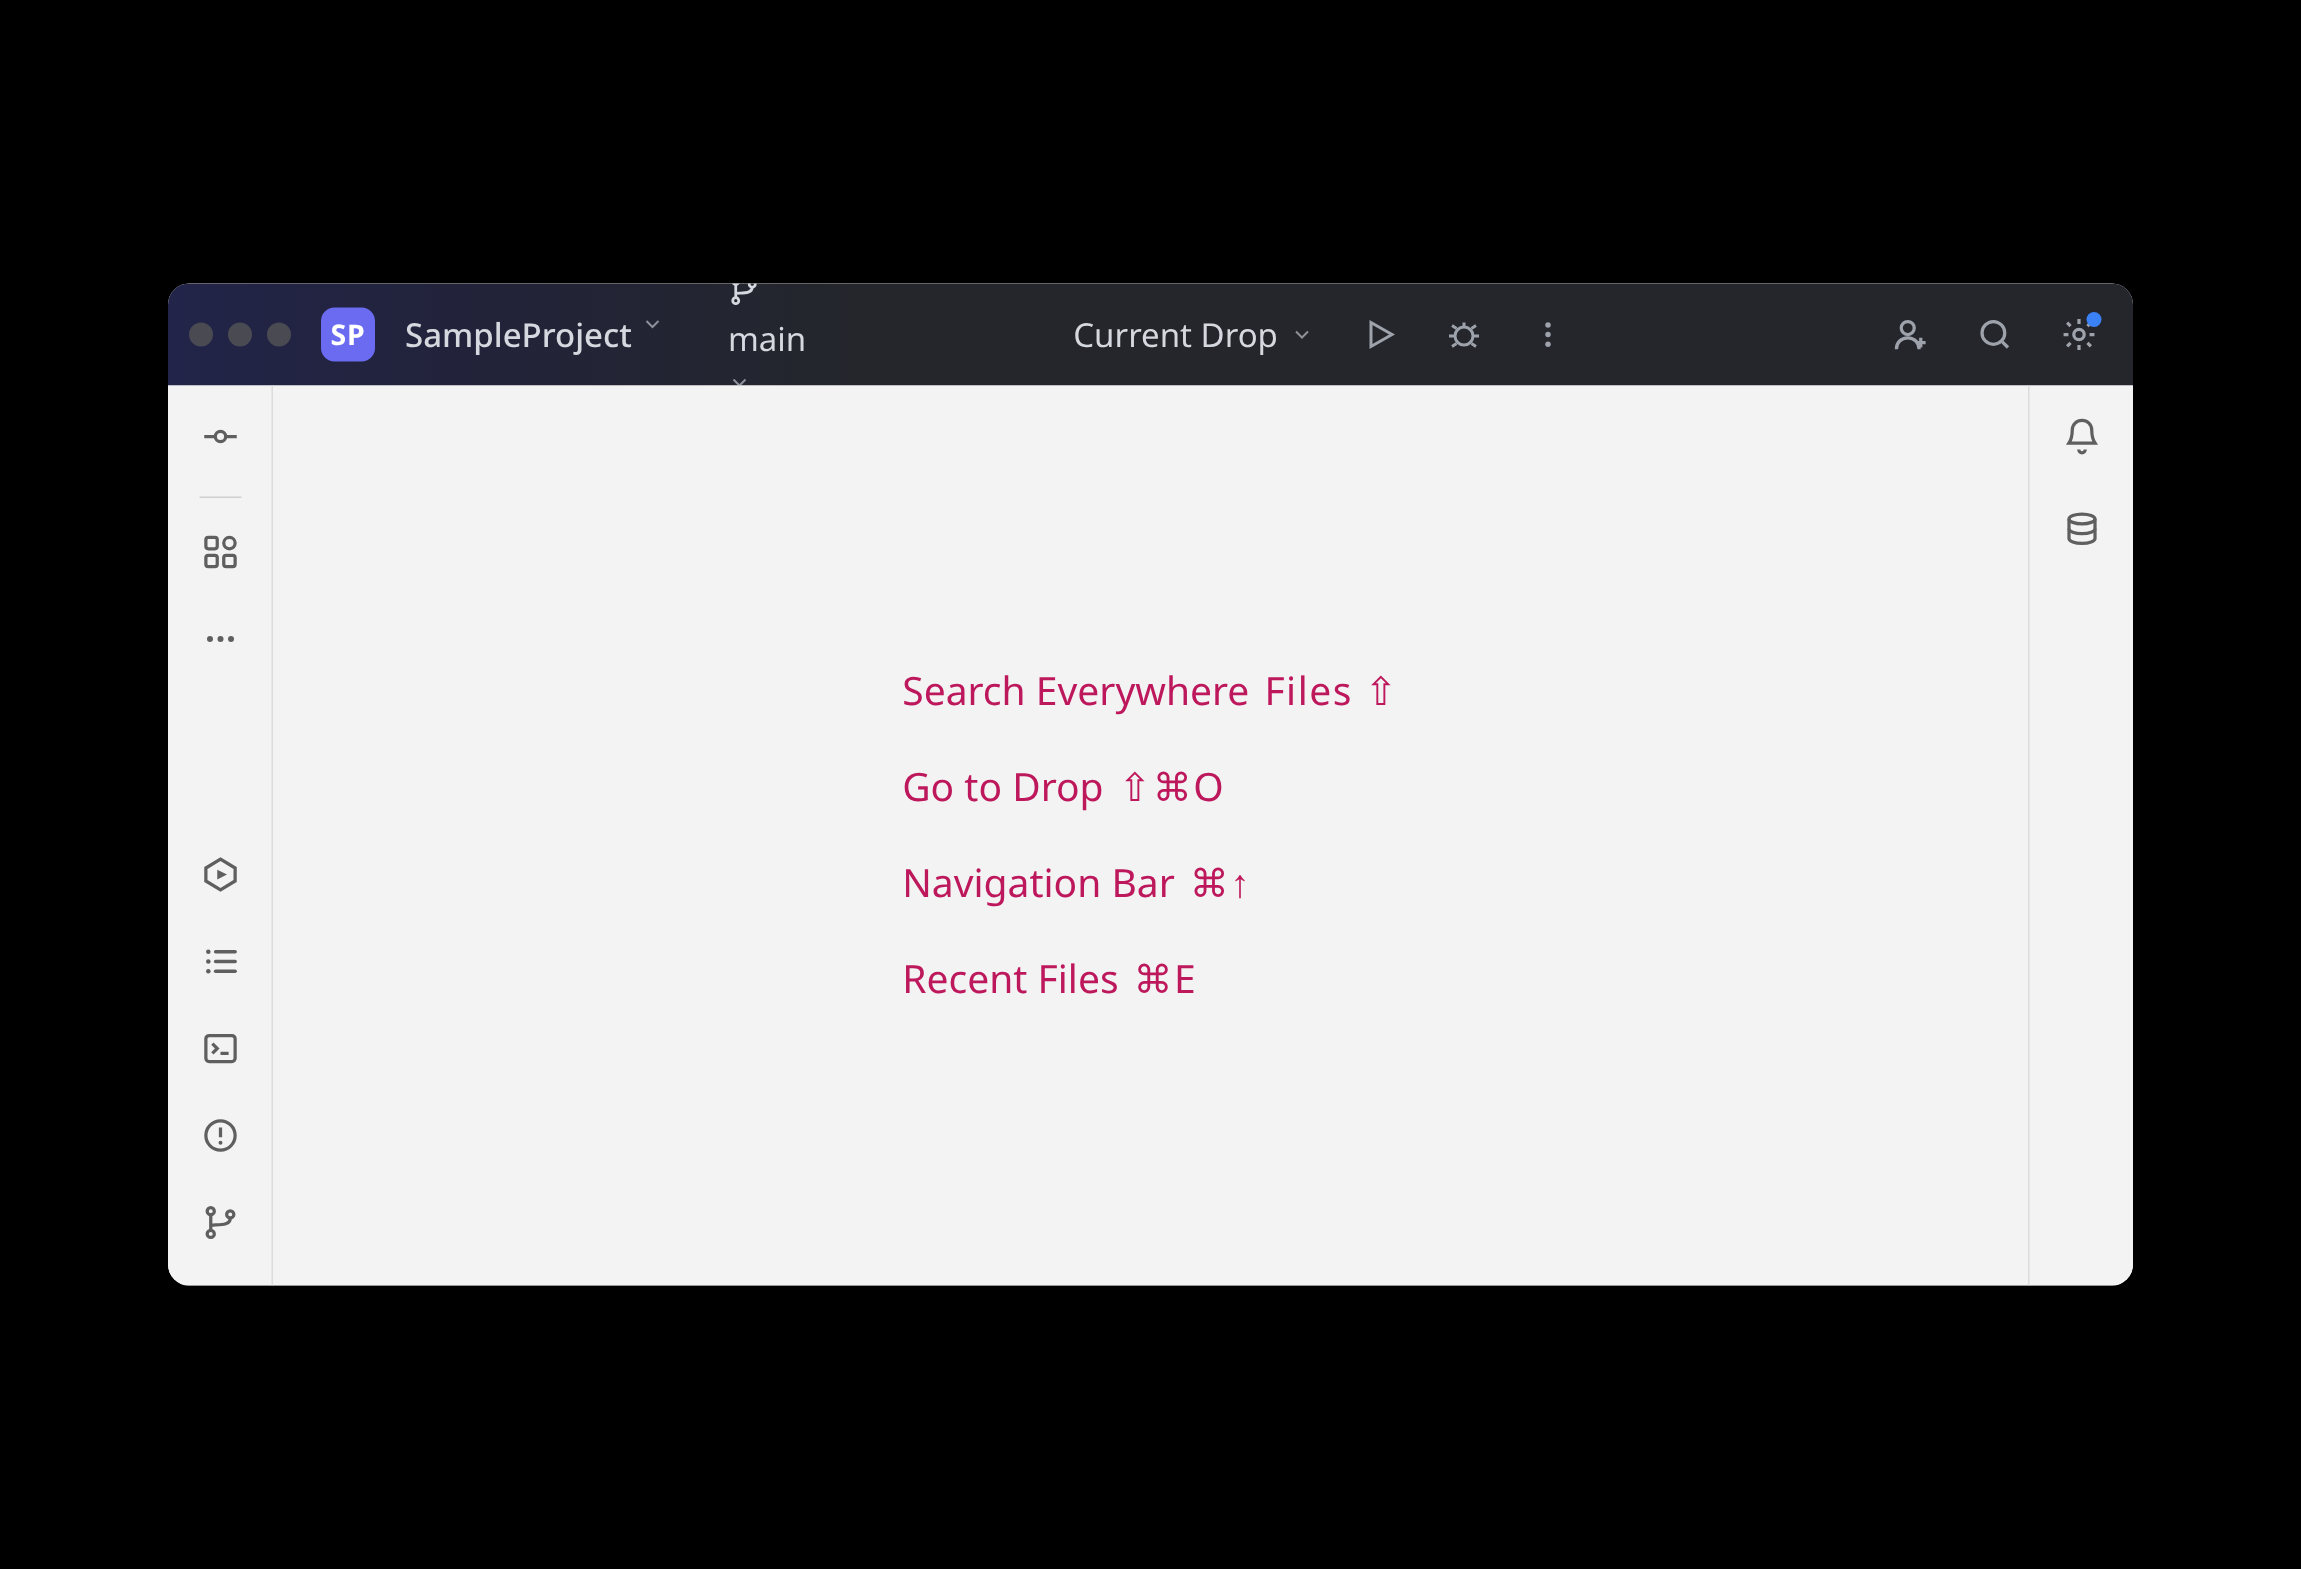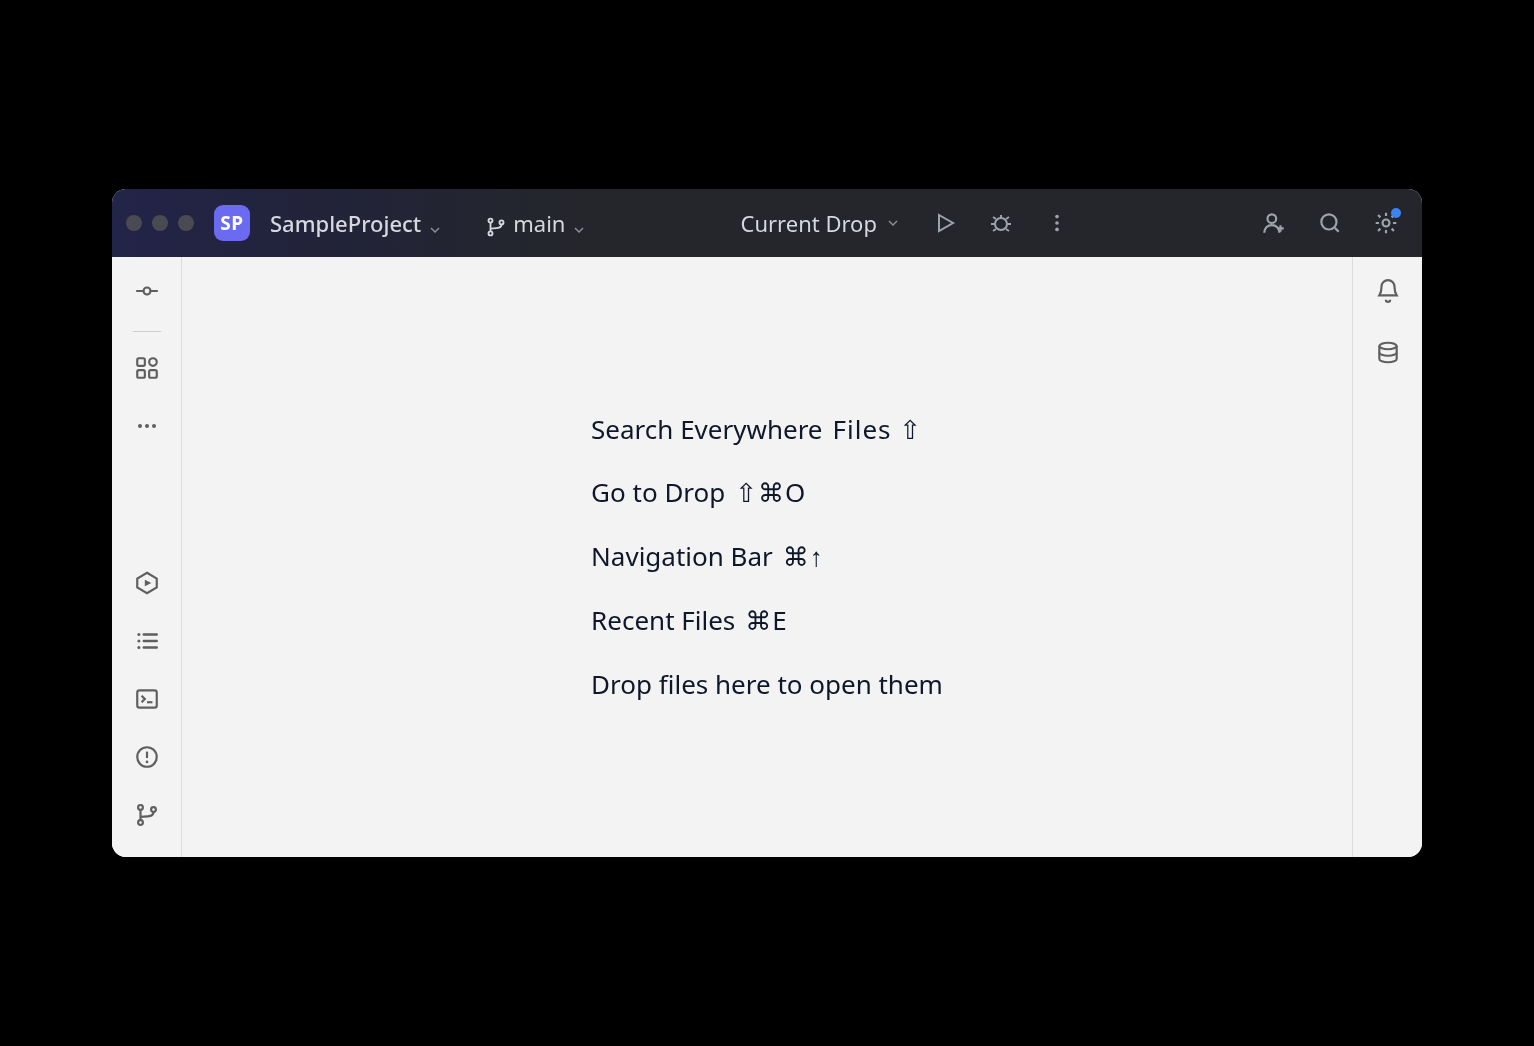--- a/index.html
+++ b/index.html
@@ -38,24 +38,24 @@
     .traffic span{
       width:16px;height:16px;border-radius:50%;
       background:#4a4b52;display:inline-block;
     }
     .proj-badge{
       width:36px;height:36px;border-radius:9px;
       background:#6a6bf0;color:#fff;font-weight:700;
       display:flex;align-items:center;justify-content:center;
       font-size:19px;letter-spacing:.5px;
     }
-    .proj-name-wrap,.branch-wrap{display:flex;align-items:flex-end;gap:6px;padding:4px 8px;border-radius:6px;cursor:pointer;}
+    .proj-name-wrap,.branch-wrap{display:flex;align-items:flex-start;gap:6px;padding:4px 8px;border-radius:6px;cursor:pointer;}
     .proj-name{font-weight:500;}
     .chev{opacity:.6;}
-    .branch-wrap{margin-left:14px;}
+    .branch-wrap{margin-left:14px;flex-direction:column;}
     .branch-icon svg, .titlebar svg { display:block; }
     .spacer{flex:1;}
     .config-wrap{display:flex;align-items:center;gap:8px;padding:4px 10px;border-radius:6px;cursor:pointer;}
     .tb-icon{width:44px;height:44px;display:flex;align-items:center;justify-content:center;border-radius:8px;color:#9ea2ab;cursor:pointer;position:relative;}
     .tb-sep{width:26px;}
     .gear-dot{position:absolute;top:7px;right:7px;width:10px;height:10px;border-radius:50%;background:#3b82f6;}
     
     .body{flex:1;display:flex;min-height:0;}
     .left-strip{
       width:70px;background:#f3f3f3;border-right:1px solid #dcdcdc;
@@ -67,21 +67,21 @@
     .strip-spacer{flex:1;}
     .right-strip{
       width:70px;background:#f3f3f3;border-left:1px solid #dcdcdc;
       display:flex;flex-direction:column;align-items:center;
       padding:14px 0;gap:18px;
     }
     .editor{
       flex:1;background:#f3f3f3;display:flex;align-items:center;justify-content:center;
     }
     .hints{
-      color:#0f172a;font-size:26px;line-height:1.3;
+      color:#be185d;font-size:26px;line-height:1.3;
       display:flex;flex-direction:column;gap:30px;
     }
     .hint-row{display:flex;align-items:center;gap:10px;}
     .hint-txt{white-space:nowrap;}
     .kbd{font-family:inherit; letter-spacing:1px;}
   </style>
 </head>
 <body>
 
 <div class="window">
@@ -292,23 +292,20 @@
           <span class="kbd">⇧⌘O</span>
         </div>
         <div class="hint-row">
           <span class="hint-txt">Navigation Bar</span>
           <span class="kbd">⌘↑</span>
         </div>
         <div class="hint-row">
           <span class="hint-txt">Recent Files</span>
           <span class="kbd">⌘E</span>
         </div>
-        <div class="hint-row">
-          <span class="hint-txt">Drop files here to open them</span>
-        </div>
       </div>
     </div>
 
     <div class="right-strip">
       <div class="strip-btn">
         <span>
           <svg width="26" height="26" viewBox="0 0 24 24" fill="none" stroke="currentColor" stroke-width="2">
             <path d="M6 8a6 6 0 1 1 12 0c0 5 2 8 2 8H4s2-3 2-8Z"></path>
               <path d="M10 20a2 2 0 0 0 4 0"></path>
           </svg>

